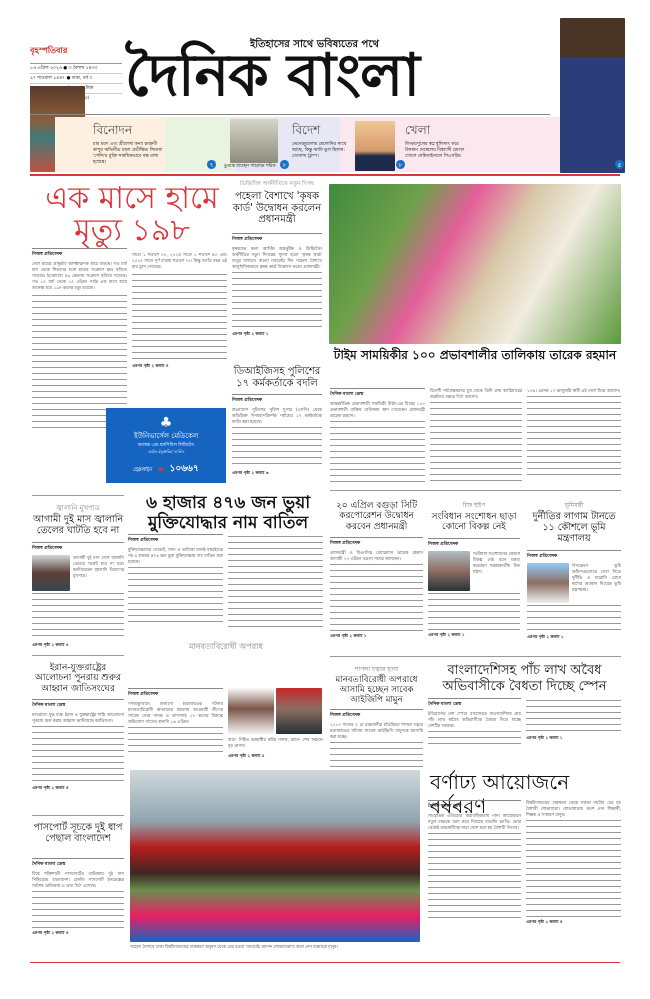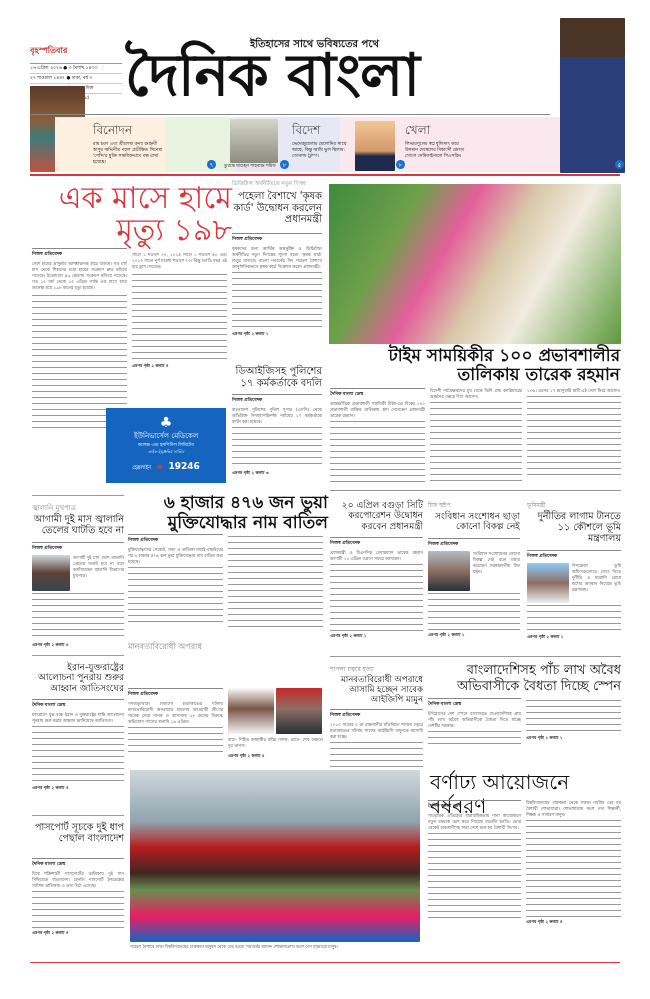--- a/index.html
+++ b/index.html
@@ -1,22 +1,22 @@
 <!DOCTYPE html>
 <html><head>
 <meta charset="utf-8">
 <style>
 *{box-sizing:border-box;margin:0;padding:0}
 body{width:650px;height:999px;background:#fff;font-family:"DejaVu Sans",sans-serif;color:#111;position:relative;overflow:hidden}
 .abs{position:absolute}
 .body-text{font-size:4.2px;line-height:6px;color:#444;text-align:justify}
 .byline{font-size:4.5px;font-weight:bold;color:#222;border-top:1px solid #888;padding-top:2px;margin-bottom:3px}
 .cont{font-size:4px;font-weight:bold;color:#222;margin-top:1px}
-.kicker{font-size:8px;color:#888;text-align:left}
-.hl{text-align:right;line-height:1.15}
+.kicker{font-size:8px;color:#888;text-align:center}
+.hl{text-align:center;line-height:1.15}
 .rule{position:absolute;height:1px;background:#999}
 .redrule{position:absolute;height:2px;background:#d9363e}
 .photo{position:absolute;border-radius:1px}
 .txtlines{background:repeating-linear-gradient(#fff 0,#fff 2px,#9a9a9a 2px,#9a9a9a 3px,#fff 3px,#fff 6px)}
 .badge{position:absolute;width:9px;height:9px;border-radius:50%;background:#1b6fc4;color:#fff;font-size:6px;text-align:center;line-height:9px}
 </style>
 </head>
 <body>
 
 <div class="abs" style="left:30px;top:44px;width:92px">
@@ -78,21 +78,21 @@
   <div class="kicker" style="font-size:5.5px">ডিজিটাল অর্থনীতিতে নতুন দিগন্ত</div>
   <div class="hl" style="font-size:10px;margin:2px 0 8px">পহেলা বৈশাখে 'কৃষক কার্ড' উদ্বোধন করলেন প্রধানমন্ত্রী</div>
   <div class="byline">নিজস্ব প্রতিবেদক</div>
   <div class="body-text">কৃষকদের জন্য আর্থিক অন্তর্ভুক্তি ও ডিজিটাল অর্থনীতির নতুন দিগন্তের সূচনা হলো 'কৃষক কার্ড' চালুর মাধ্যমে। বাংলা নববর্ষের দিন পহেলা বৈশাখে আনুষ্ঠানিকভাবে কৃষক কার্ড উদ্বোধন করেন প্রধানমন্ত্রী।</div>
   <div class="txtlines" style="height:60px"></div>
   <div class="cont">এরপর পৃষ্ঠা ২ কলাম ১</div>
 </div>
 
 <div class="photo" style="left:329px;top:184px;width:292px;height:160px;background:linear-gradient(120deg,#3f8a3f 0,#6fa04a 25%,#e35f9a 40%,#d8c8a8 55%,#f1ece0 70%,#5c9a3c 100%)"></div>
 
-<div class="abs hl" style="left:330px;top:346px;width:290px;font-size:17px;font-weight:bold;line-height:19px">টাইম সাময়িকীর ১০০ প্রভাবশালীর তালিকায় তারেক রহমান</div>
+<div class="abs hl" style="left:330px;top:346px;width:290px;font-size:12px;font-weight:bold;line-height:19px">টাইম সাময়িকীর ১০০ প্রভাবশালীর তালিকায় তারেক রহমান</div>
 <div class="abs" style="left:330px;top:388px;width:95px">
   <div class="byline">দৈনিক বাংলা ডেস্ক</div>
   <div class="body-text">আন্তর্জাতিক প্রভাবশালী সাময়িকী টাইম-এর বিশ্বের ১০০ প্রভাবশালী ব্যক্তির তালিকায় স্থান পেয়েছেন প্রধানমন্ত্রী তারেক রহমান।</div>
   <div class="txtlines" style="height:68px"></div>
 </div>
 <div class="abs" style="left:430px;top:388px;width:92px">
   <div class="body-text">বিদেশী পর্যবেক্ষকদের মুখ থেকে তিনি প্রায় ক্যারিয়ারের অর্জনের ক্ষেত্রে উঠে আসেন।</div>
   <div class="txtlines" style="height:82px"></div>
 </div>
 <div class="abs" style="left:527px;top:388px;width:94px">
@@ -109,21 +109,21 @@
 </div>
 
 <div class="abs" style="left:106px;top:408px;width:120px;height:75px;background:#1565c0;color:#fff;text-align:center;padding-top:6px">
   <div style="font-size:14px">♣</div>
   <div style="font-size:7px;font-weight:normal">ইউনিভার্সেল মেডিকেল</div>
   <div style="font-size:4.5px">কলেজ এন্ড হসপিটাল লিমিটেড</div>
   <div style="font-size:4px;font-style:italic">লাইফ ইম্প্রুভিং সার্ভিস</div>
   <div style="margin-top:5px;font-size:5px">
     <span>হেল্পলাইন</span>
     <span style="color:#e53935;margin:0 4px">☎</span>
-    <span style="font-size:9px;font-weight:bold">19246</span>
+    <span style="font-size:9px;font-weight:bold">১০৬৬৭</span>
   </div>
 </div>
 
 <div class="abs" style="left:32px;top:502px;width:92px">
   <div class="kicker" style="font-size:7px">জ্বালানি মুখপাত্র</div>
   <div class="hl" style="font-size:9.5px;margin-bottom:6px">আগামী দুই মাস জ্বালানি তেলের ঘাটতি হবে না</div>
   <div class="byline">নিজস্ব প্রতিবেদক</div>
   <div class="photo" style="position:relative;width:38px;height:36px;float:left;margin-right:3px;background:linear-gradient(#cfd8dc,#5d4037 50%,#37474f)"></div>
   <div class="body-text">আগামী দুই মাস দেশে জ্বালানি তেলের সংকট হবে না বলে জানিয়েছেন জ্বালানি বিভাগের মুখপাত্র।</div>
   <div class="txtlines" style="height:50px;clear:both"></div>

